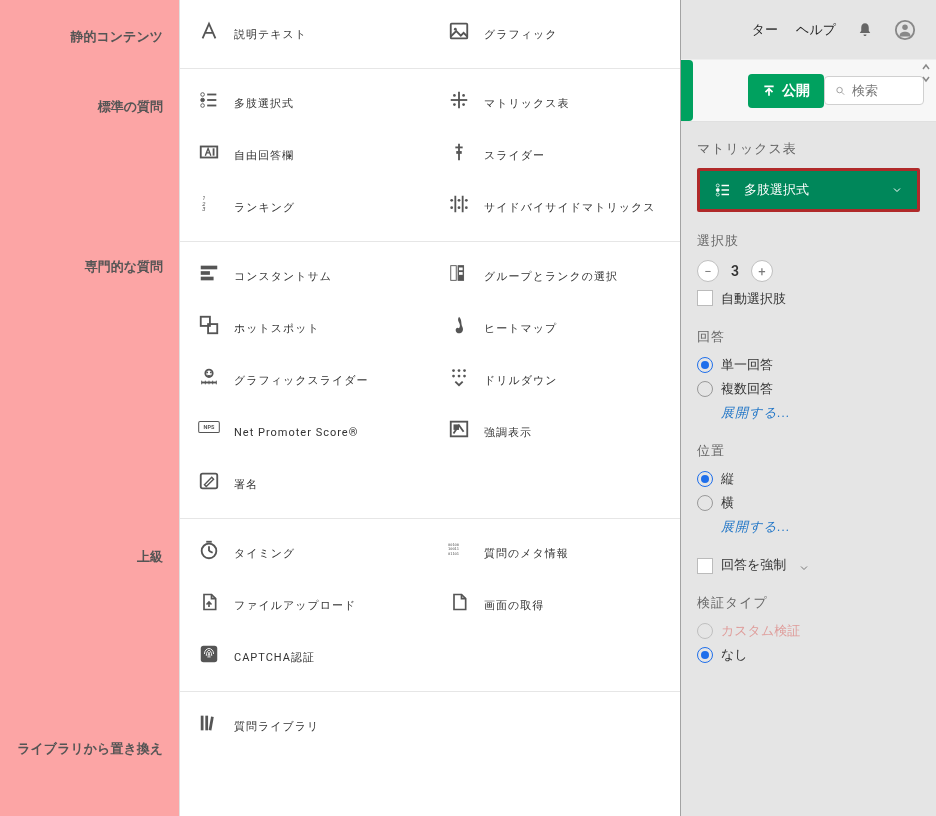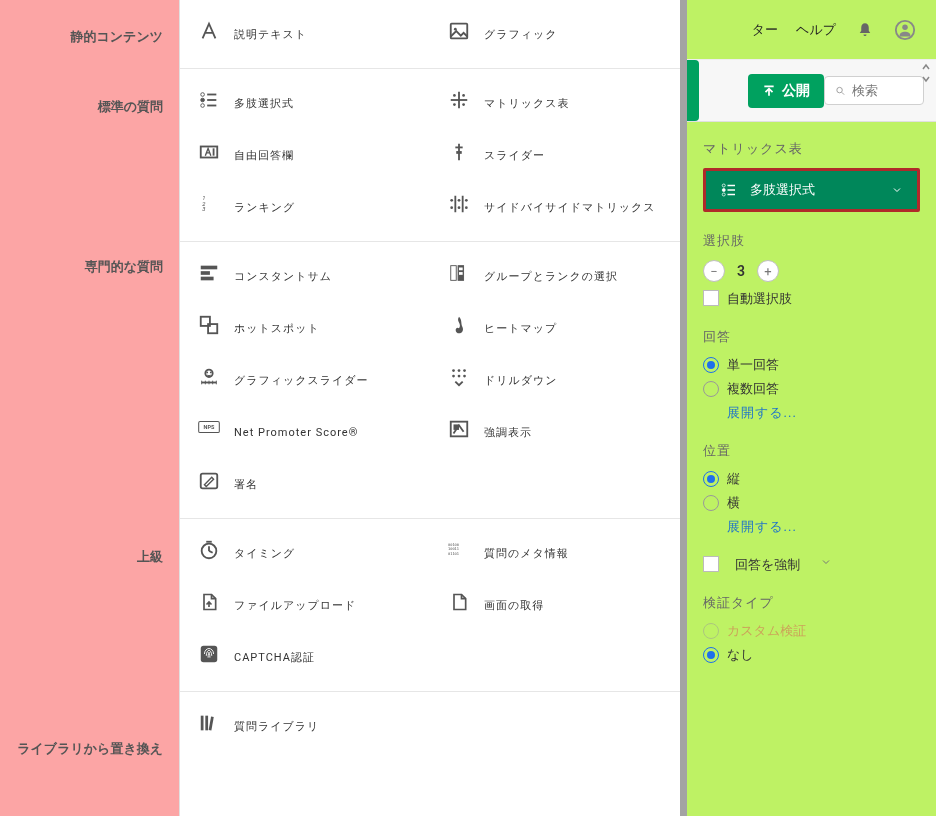--- a/index.html
+++ b/index.html
@@ -17,21 +17,21 @@
     
     
     .types { width: 500px; background: #fff; overflow-y: auto; }
     .type-section { border-bottom: 1px solid #e6e6e6; padding: 8px 0; }
     .type-grid { display: grid; grid-template-columns: 1fr 1fr; }
     .type-item { display: flex; align-items: center; padding: 12px 18px; cursor: pointer; gap: 14px; }
     .type-icon { width: 22px; height: 28px; display: flex; align-items: flex-start; justify-content: center; color: #c2410c; flex-shrink: 0; }
     .type-label { font-size: 11px; color: #333; letter-spacing: 1px; }
     
     
-    .rightside { flex: 1; border-left: 7px solid #a3a3a3; display: flex; flex-direction: column; background: #bef264; position: relative; }
+    .rightside { flex: 1; border-left: 1px solid #a3a3a3; display: flex; flex-direction: column; background: #e5e5e5; position: relative; }
     .rtop { height: 60px; display:flex; align-items:center; justify-content:flex-end; gap: 18px; padding: 0 20px; border-bottom: 1px solid #eee; }
     .rtop-link { font-size: 13px; color: #222; cursor: pointer; }
     .icon-btn { width: 22px; height: 22px; display:flex; align-items:center; justify-content:center; color: #666; cursor:pointer; }
     
     .adbar { height: 62px; background: #f7f7f7; border-bottom: 1px solid #e0e0e0; padding: 0 12px; display:flex; align-items:center; gap: 0; justify-content:flex-end; }
     .adbar-edge-green { width: 12px; height: 100%; background: #00a15f; align-self:stretch; border-radius: 0 4px 4px 0; margin-right:auto; margin-left:-12px; }
     .publish-btn { background: #00a15f; color: #fff; border: none; border-radius: 4px; padding: 8px 14px; font-size: 14px; font-weight: 600; display:flex; align-items:center; gap:6px; cursor:pointer; }
     .search-box { border: 1px solid #d0d0d0; border-radius: 4px; background: #fff; padding: 6px 10px; display: flex; align-items: center; gap: 6px; width: 100px; }
     .search-box input { border: none; outline: none; width: 100%; font-size: 13px; }
     
@@ -46,23 +46,23 @@
     .stepper-btn { width: 22px; height: 22px; border: 1px solid #c0c0c0; border-radius: 50%; display:flex; align-items:center; justify-content:center; color:#777; cursor:pointer; background:#fff; }
     .stepper-val { font-size: 14px; font-weight: 600; }
     .chk-row { display:flex; align-items:flex-start; gap: 8px; margin-left: 0px; }
     .chk { width: 16px; height: 16px; border: 1px solid #bbb; background: #fff; }
     
     .radio-row { display:flex; align-items:center; gap: 8px; margin: 6px 0; cursor:pointer; }
     .radio { width: 16px; height: 16px; border: 1px solid #999; border-radius: 50%; display:flex; align-items:center; justify-content:center; }
     .radio.checked::after { content:''; width:8px; height:8px; border-radius:50%; background:#1f6feb; }
     .radio.checked { border-color: #1f6feb; }
     
-    .expand-link { color: #2176c7; font-size: 13px; margin-top: 0; margin-left: 24px; cursor:pointer; letter-spacing: 1px; }
-    
-    .val-chk-row { display:flex; align-items:flex-start; gap: 16px; }
+    .expand-link { color: #2176c7; font-size: 13px; margin-top: 0; margin-left: 24px; cursor:pointer; letter-spacing: 1px; font-style: italic; }
+    
+    .val-chk-row { display:flex; align-items:flex-end; gap: 8px; }
     .val-chev { color:#777; margin-left:4px; }
     
     
     .vscroll { position:absolute; right:2px; top:62px; width:16px; display:flex; flex-direction:column; align-items:center; color:#888; gap:2px; }
     
     svg { display: block; }
   </style>
 </head>
 <body>
 

